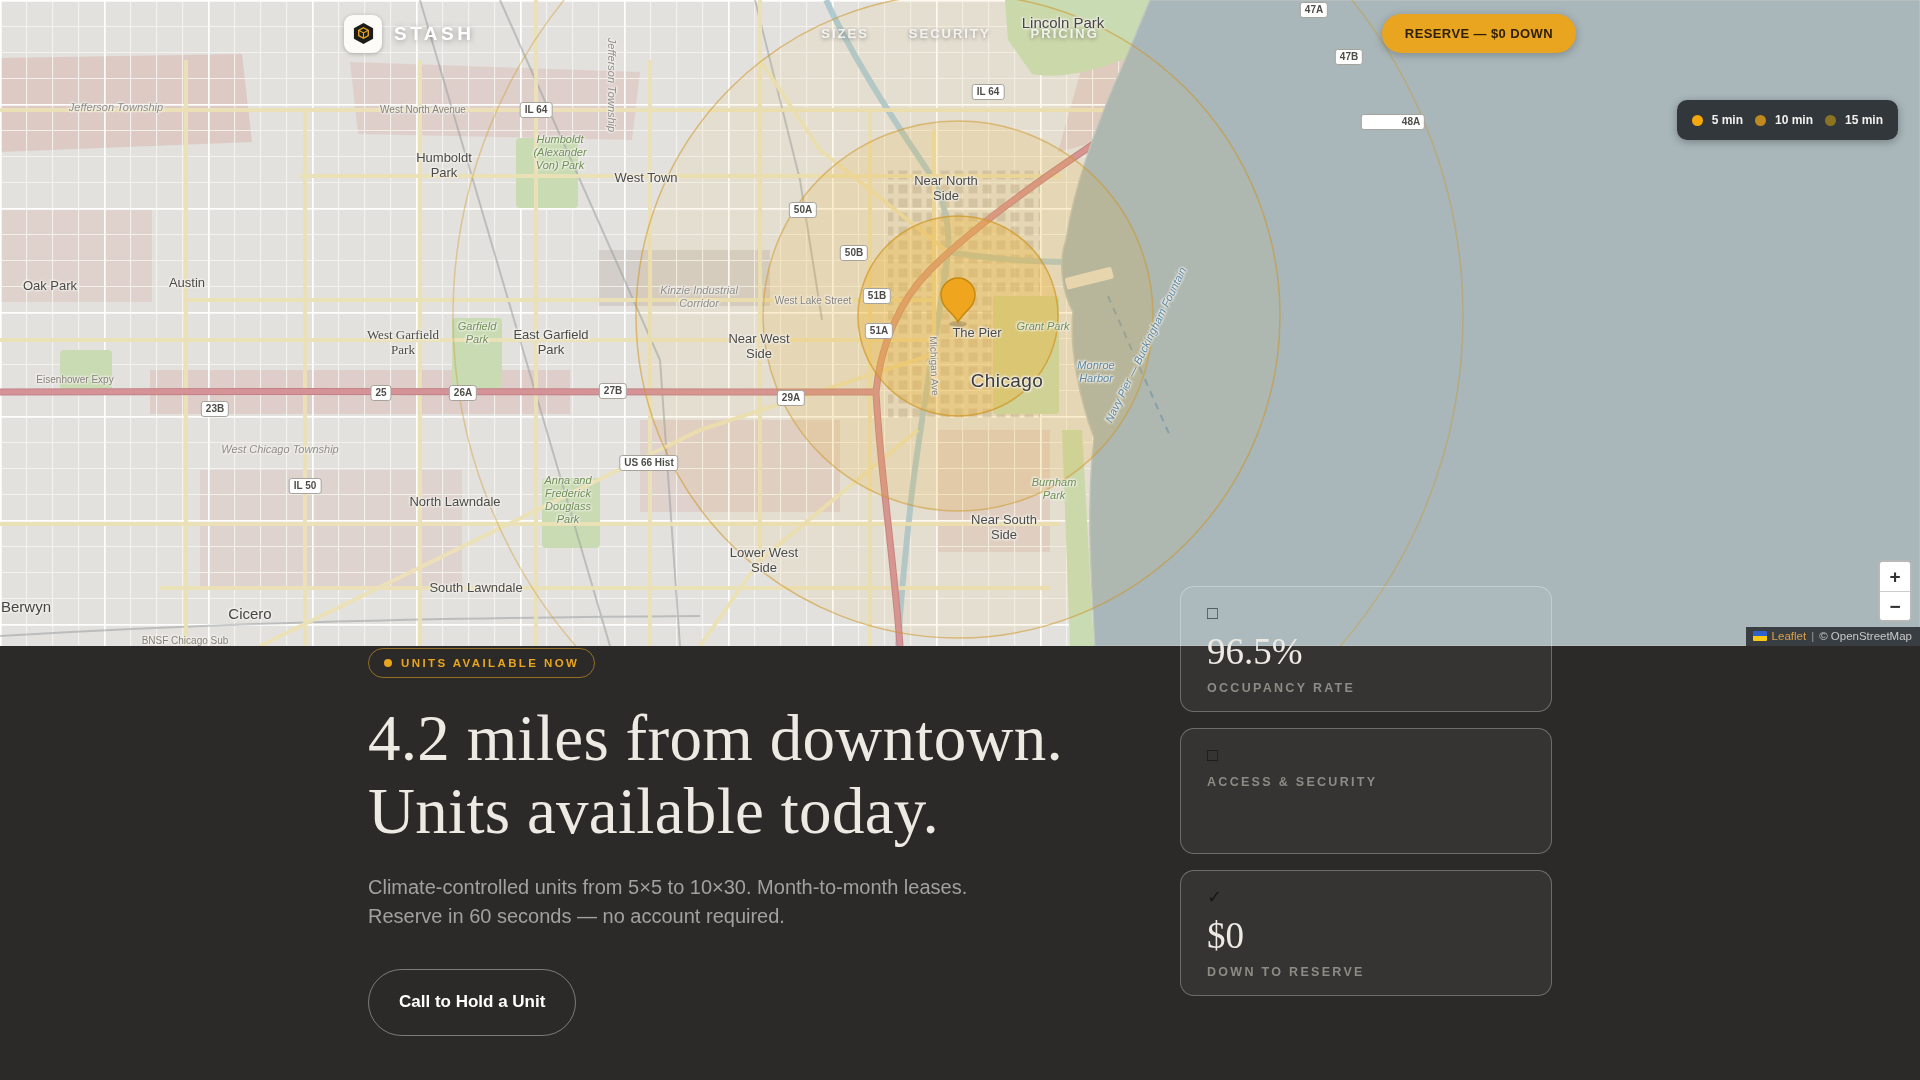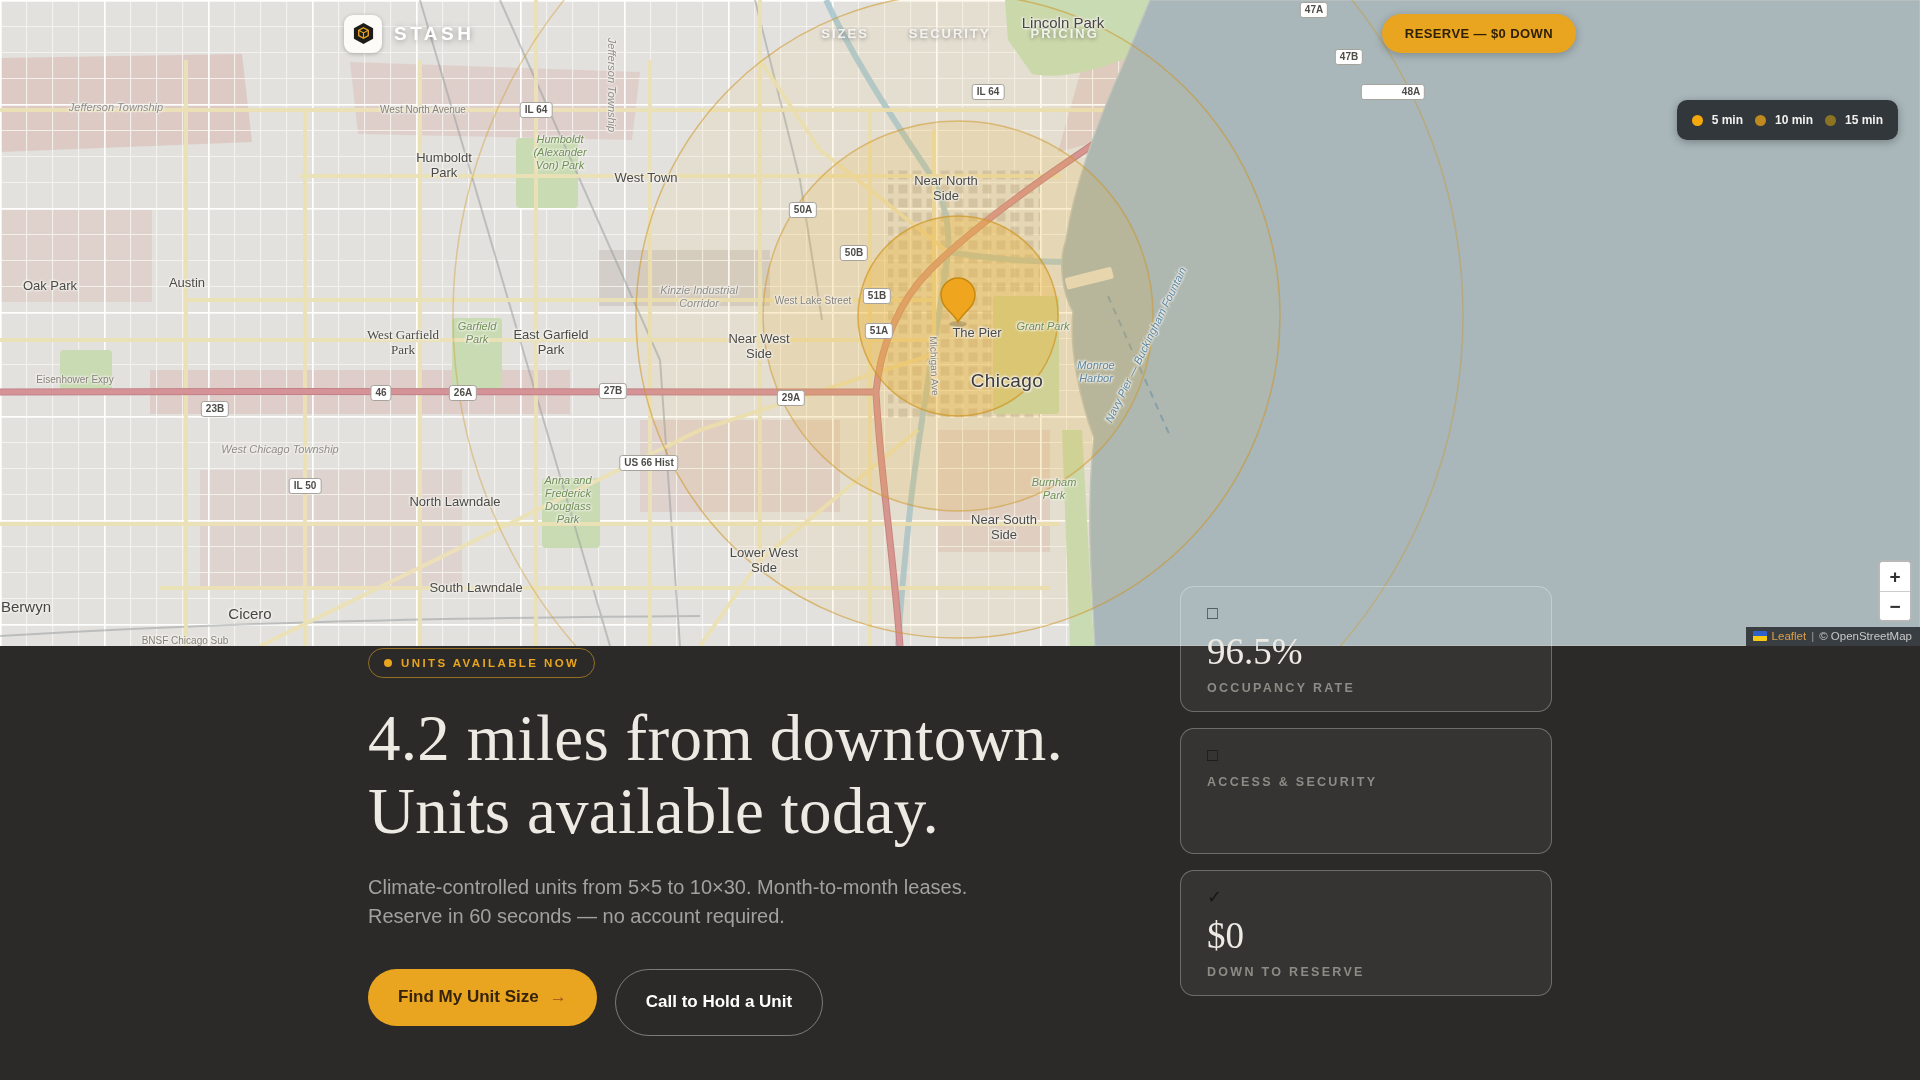--- a/index.html
+++ b/index.html
@@ -255,27 +255,27 @@
       </div>
 
     <div class="shield-layer">
 
     <span class="shield" style="left: 988px; top: 92px;">IL 64</span>
         <span class="shield" style="left: 536px; top: 110px;">IL 64</span>
         <span class="shield" style="left: 305px; top: 486px;">IL 50</span>
         <span class="shield" style="left: 649px; top: 463px;">US 66 Hist</span>
         <span class="shield" style="left: 1314px; top: 10px;">47A</span>
         <span class="shield" style="left: 1349px; top: 57px;">47B</span>
-        <span class="shield" style="left: 1393px; top: 92px; padding-left: 40px;">48A</span>
+        <span class="shield" style="left: 1393px; top: 122px; padding-left: 40px;">48A</span>
         <span class="shield" style="left: 803px; top: 210px;">50A</span>
         <span class="shield" style="left: 854px; top: 253px;">50B</span>
         <span class="shield" style="left: 877px; top: 296px;">51B</span>
         <span class="shield" style="left: 879px; top: 331px;">51A</span>
         <span class="shield" style="left: 215px; top: 409px;">23B</span>
-        <span class="shield" style="left: 381px; top: 393px;">46</span>
+        <span class="shield" style="left: 381px; top: 393px;">25</span>
         <span class="shield" style="left: 463px; top: 393px;">26A</span>
         <span class="shield" style="left: 613px; top: 391px;">27B</span>
         <span class="shield" style="left: 791px; top: 398px;">29A</span>
       </div>
 
     <div class="header">
       <div class="header-inner">
         <div class="logo-badge">
           <svg width="23" height="23" viewBox="0 0 24 24">
             <path d="M12 1 L22 6.5 V17.5 L12 23 L2 17.5 V6.5 Z" fill="#1e1c18"></path>
@@ -328,24 +328,20 @@
       <div class="hero-left">
         <div class="badge">
           <span class="badge-dot"></span>
           <span>UNITS AVAILABLE NOW</span>
         </div>
         <h1 class="hero-h1"><span>4.2 miles from downtown.</span><br>
           <span>Units available today.</span></h1>
         <p class="hero-p"><span>Climate-controlled units from 5×5 to 10×30. Month-to-month leases.</span><br>
           <span>Reserve in 60 seconds — no account required.</span></p>
         <div class="hero-ctas">
-          <button class="btn-primary">
-            <span>Find My Unit Size</span>
-            <span class="arrow">→</span>
-          </button>
           <button class="btn-secondary">Call to Hold a Unit</button>
         </div>
       </div>
 
       <div class="stats-col">
 
       <div class="stat-card">
             <span class="stat-icon">□</span>
             <span class="stat-value">96.5%</span>
             <span class="stat-label">OCCUPANCY RATE</span>

